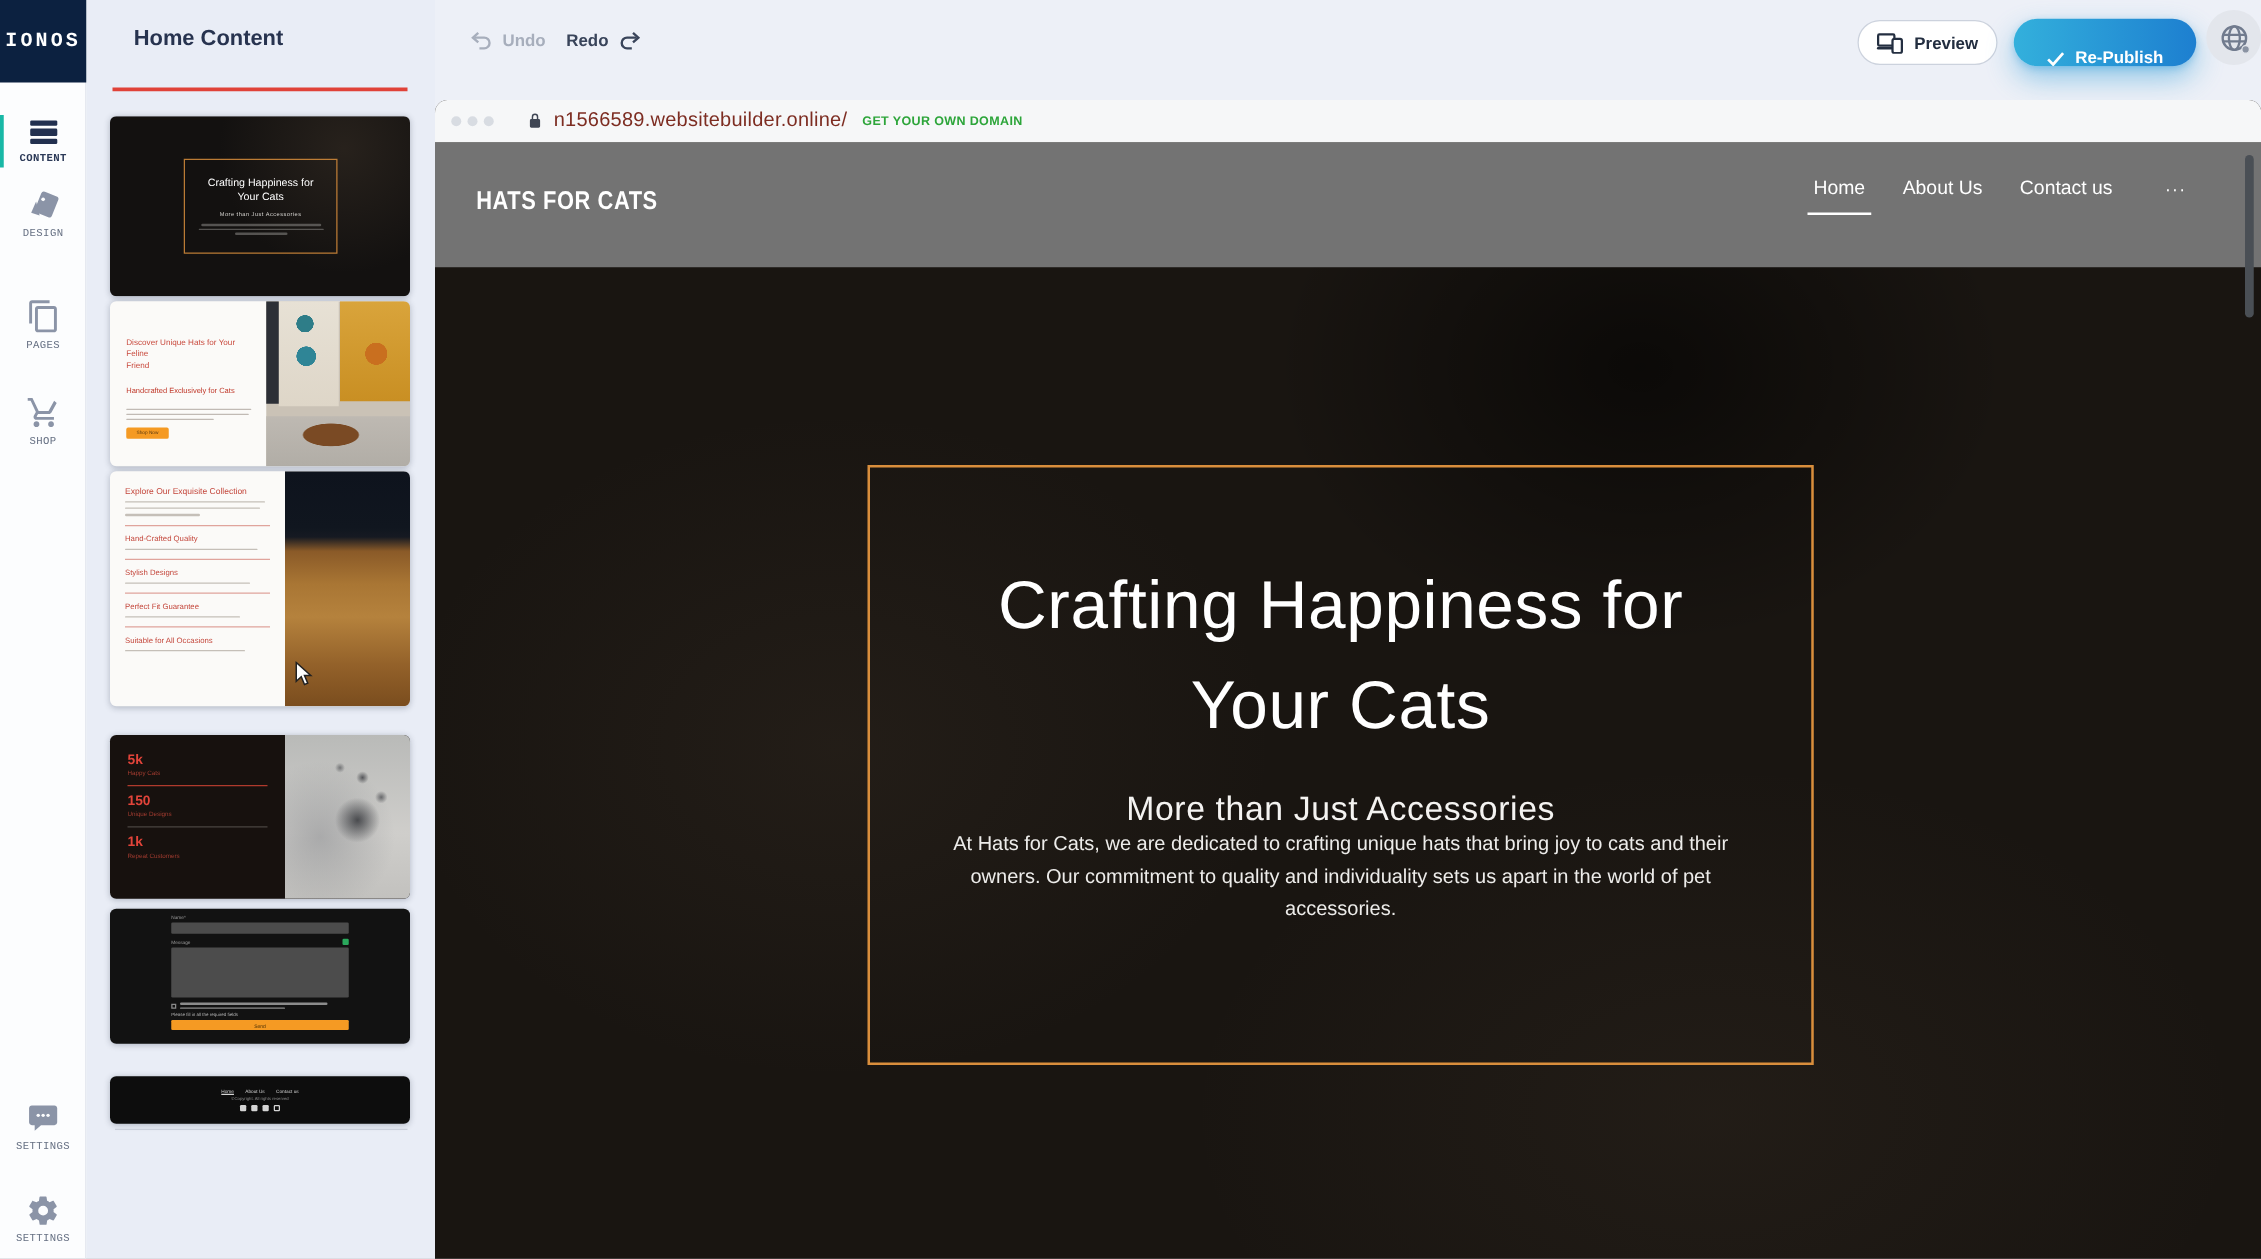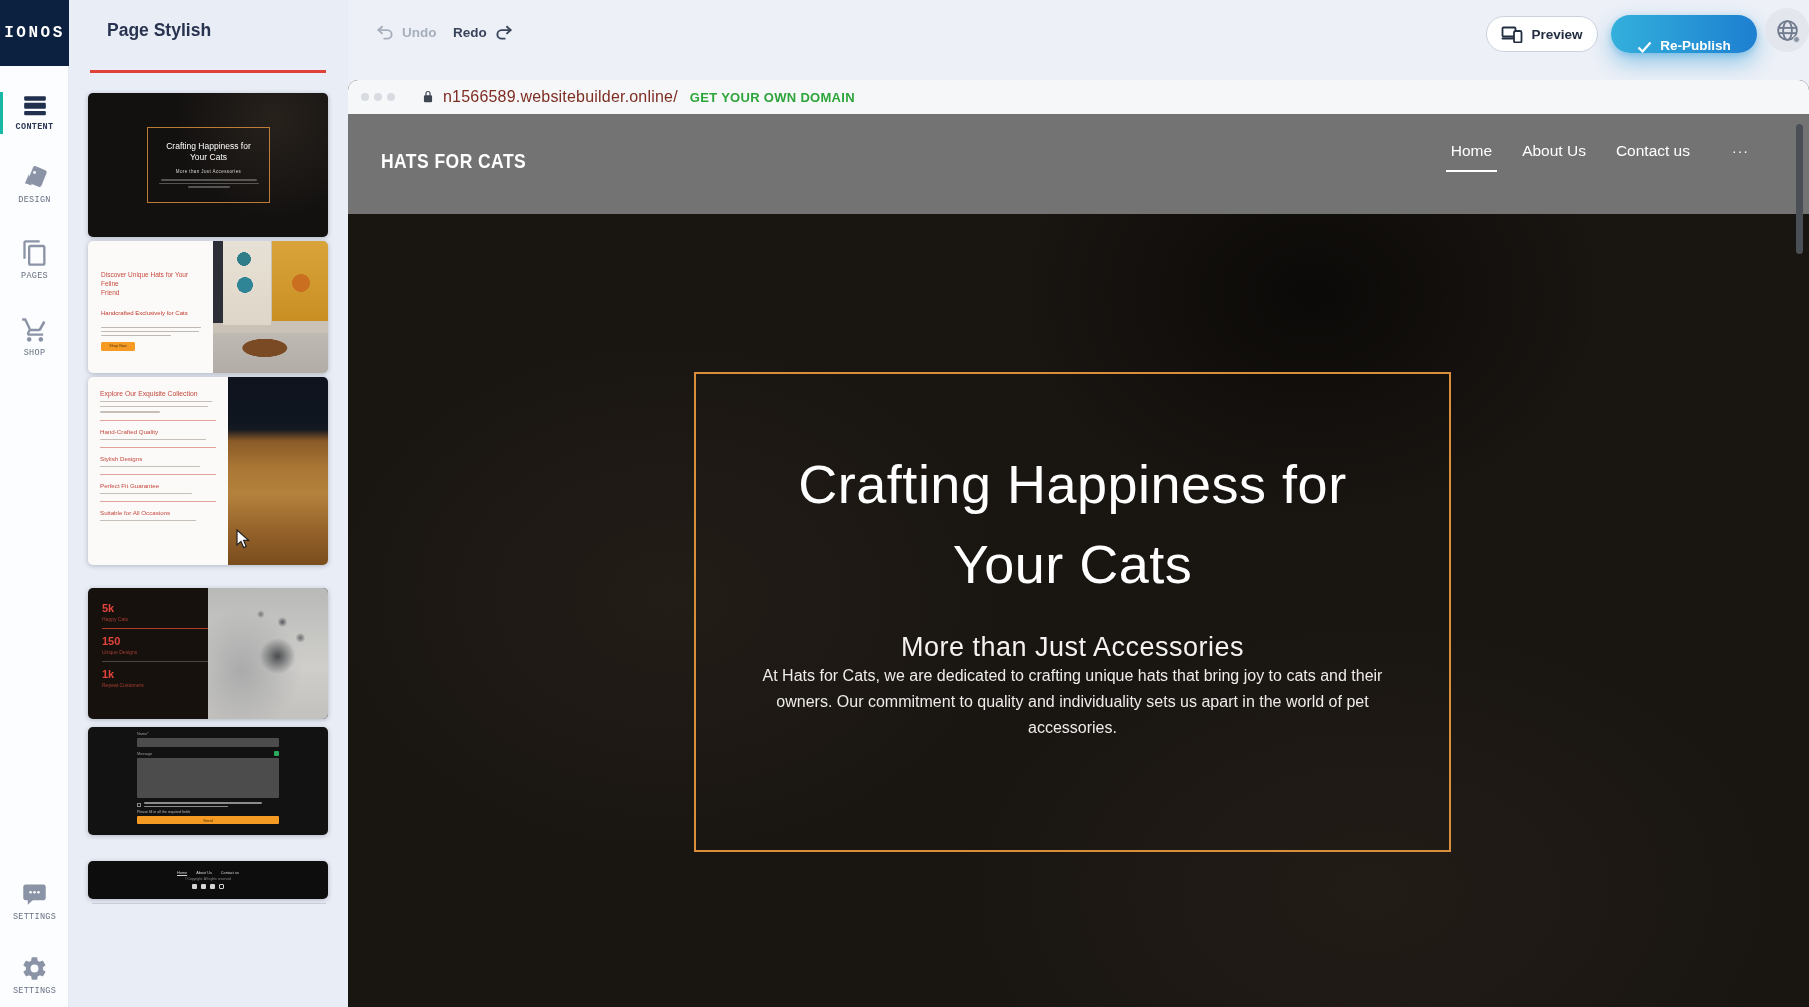--- a/index.html
+++ b/index.html
@@ -59,21 +59,21 @@
   .t3 { top:377px; height:188px; display:flex; background:#fbfaf8; }
   .t3-left { width:140px; padding:13px 12px 0 12px; }
   .t3-h { font-size:6.8px; color:#c4473c; }
   .t3-item { font-size:6.2px; color:#c4473c; }
   .t3-left .bar { background:#b8b0a8; opacity:.8; height:1.2px; margin-top:4px; }
   .t3-div { height:1px; background:#e0a49c; margin:7px 0; }
   .t3-right { flex:1; background:linear-gradient(180deg,#0e131d 0%,#10161f 24%,#161a22 28%,
               #8a5a28 34%,#a97634 48%,#b5823d 62%,#94622a 82%,#7a4d1e 100%); }
 
   .t4 { top:588px; height:131px; display:flex; background:#17110e; }
-  .t4-left { width:120px; padding:14px 0 0 14px; }
+  .t4-left { width:140px; padding:14px 0 0 14px; }
   .t4-val { font-size:11px; font-weight:bold; color:#e2443a; }
   .t4-lbl { font-size:5px; color:#a33c30; margin-top:2px; }
   .t4-div1 { width:112px; height:1px; background:#b03a2c; margin:6px 0; }
   .t4-div2 { width:112px; height:1px; background:#4a4440; margin:6px 0; }
   .t4-right { flex:1; background:
       radial-gradient(circle 5px at 62% 26%, rgba(40,42,48,.7), transparent),
       radial-gradient(circle 4px at 44% 20%, rgba(40,42,48,.5), transparent),
       radial-gradient(circle 5px at 77% 38%, rgba(40,42,48,.6), transparent),
       radial-gradient(circle 9px at 58% 52%, rgba(35,37,42,.75), rgba(35,37,42,0) 18px),
       radial-gradient(circle 30px at 28% 62%, rgba(125,127,132,.45), transparent 60px),
@@ -123,21 +123,21 @@
                  border-radius:50%; background:#8a93a3; border:1.5px solid #e3e6ec; }
 
   
   .pwindow { position:absolute; left:0; top:76px; width:1461px; height:931px;
              border-radius:10px 10px 0 0; overflow:hidden; background:#191511; }
   .urlbar { height:34px; background:#f6f7f8; display:flex; align-items:center; }
   .dots { display:flex; gap:5px; margin-left:13px; }
   .dots i { width:8px; height:8px; border-radius:50%; background:#d8dce2; display:block; }
   .lock { margin-left:26px; display:flex; }
   .url { margin-left:8px; font-size:16px; color:#7d2d22; letter-spacing:.2px; }
-  .domain-cta { margin-left:12px; font-size:13px; font-weight:bold; color:#2da53a; letter-spacing:.3px; }
+  .domain-cta { margin-left:12px; font-size:10px; font-weight:bold; color:#2da53a; letter-spacing:.3px; }
 
   .siteheader { position:relative; height:100px; background:#737373; }
   .brand { position:absolute; left:33px; top:37px; color:#fff; font-size:19px; font-weight:bold;
            letter-spacing:.5px; transform:scale(.92,1.08); transform-origin:left center; }
   .sitenav { position:absolute; right:60px; top:27px; display:flex; gap:30px; align-items:center;
              color:#fff; font-size:15.5px; }
   .sitenav .navitem { position:relative; cursor:pointer; line-height:20px; }
   .navitem.current::after { content:""; position:absolute; left:-5px; right:-5px; bottom:-11px;
              height:2.5px; background:#fff; }
   .nav-more { margin-left:12px; letter-spacing:1px; font-size:14px; cursor:pointer; }
@@ -169,21 +169,21 @@
 
     <div class="sbitem active" style="top:92px">
       <svg width="26" height="26" viewBox="0 0 24 24">
         <rect x="2" y="4" width="20" height="4" rx="1" fill="#22304f"></rect>
         <rect x="2" y="10" width="20" height="5.5" rx="1" fill="#22304f"></rect>
         <rect x="2" y="17.5" width="20" height="4" rx="1" fill="#22304f"></rect>
       </svg>
       <div class="lbl">CONTENT</div>
     </div>
 
-    <div class="sbitem" style="top:164px">
+    <div class="sbitem" style="top:151px">
       <svg width="27" height="27" viewBox="0 0 24 24">
         <rect x="8" y="3" width="13" height="16" rx="2" fill="#8b94a7" transform="rotate(22 14 11)"></rect>
         <path d="M7 9 L9.5 19 L3.5 17 Z" fill="#8b94a7"></path>
         <circle cx="12" cy="7.5" r="1.3" fill="#fcfdfe"></circle>
       </svg>
       <div class="lbl">DESIGN</div>
     </div>
 
     <div class="sbitem" style="top:239px">
       <svg width="28" height="28" viewBox="0 0 24 24">
@@ -211,21 +211,21 @@
 
     <div class="sbitem" style="top:955px">
       <svg width="27" height="27" viewBox="0 0 24 24">
         <path fill="#8b94a7" d="M19.4 13c.04-.32.1-.65.1-1s-.06-.68-.1-1l2.1-1.65c.2-.15.25-.42.12-.64l-2-3.46c-.12-.22-.4-.3-.6-.22l-2.5 1a7.3 7.3 0 0 0-1.7-1l-.4-2.65A.49.49 0 0 0 13.9 2h-4c-.25 0-.45.18-.5.42l-.4 2.65c-.6.25-1.17.6-1.7 1l-2.5-1c-.2-.08-.47 0-.6.22l-2 3.46c-.12.22-.07.5.13.64L4.5 11c-.04.32-.1.65-.1 1s.06.68.1 1l-2.1 1.65c-.2.15-.25.42-.13.64l2 3.46c.13.22.4.3.6.22l2.5-1c.53.4 1.1.75 1.7 1l.4 2.65c.05.24.25.42.5.42h4c.25 0 .46-.18.5-.42l.4-2.65c.6-.25 1.16-.6 1.7-1l2.5 1c.2.08.47 0 .6-.22l2-3.46c.12-.22.07-.5-.13-.64L19.4 13zM12 15.5a3.5 3.5 0 1 1 0-7 3.5 3.5 0 0 1 0 7z"></path>
       </svg>
       <div class="lbl">SETTINGS</div>
     </div>
   </div>
 
   <div class="panel">
-    <div class="panel-title">Page Stylish</div>
+    <div class="panel-title">Home Content</div>
     <div class="red-line"></div>
 
     <div class="thumb t1">
       <div class="t1-box">
         <div class="t1-title">
           <div>Crafting Happiness for</div>
           <div>Your Cats</div>
         </div>
         <div class="t1-sub">More than Just Accessories</div>
         <div style="margin-top:5px; display:flex; flex-direction:column; align-items:center; gap:2px; width:100%;">

